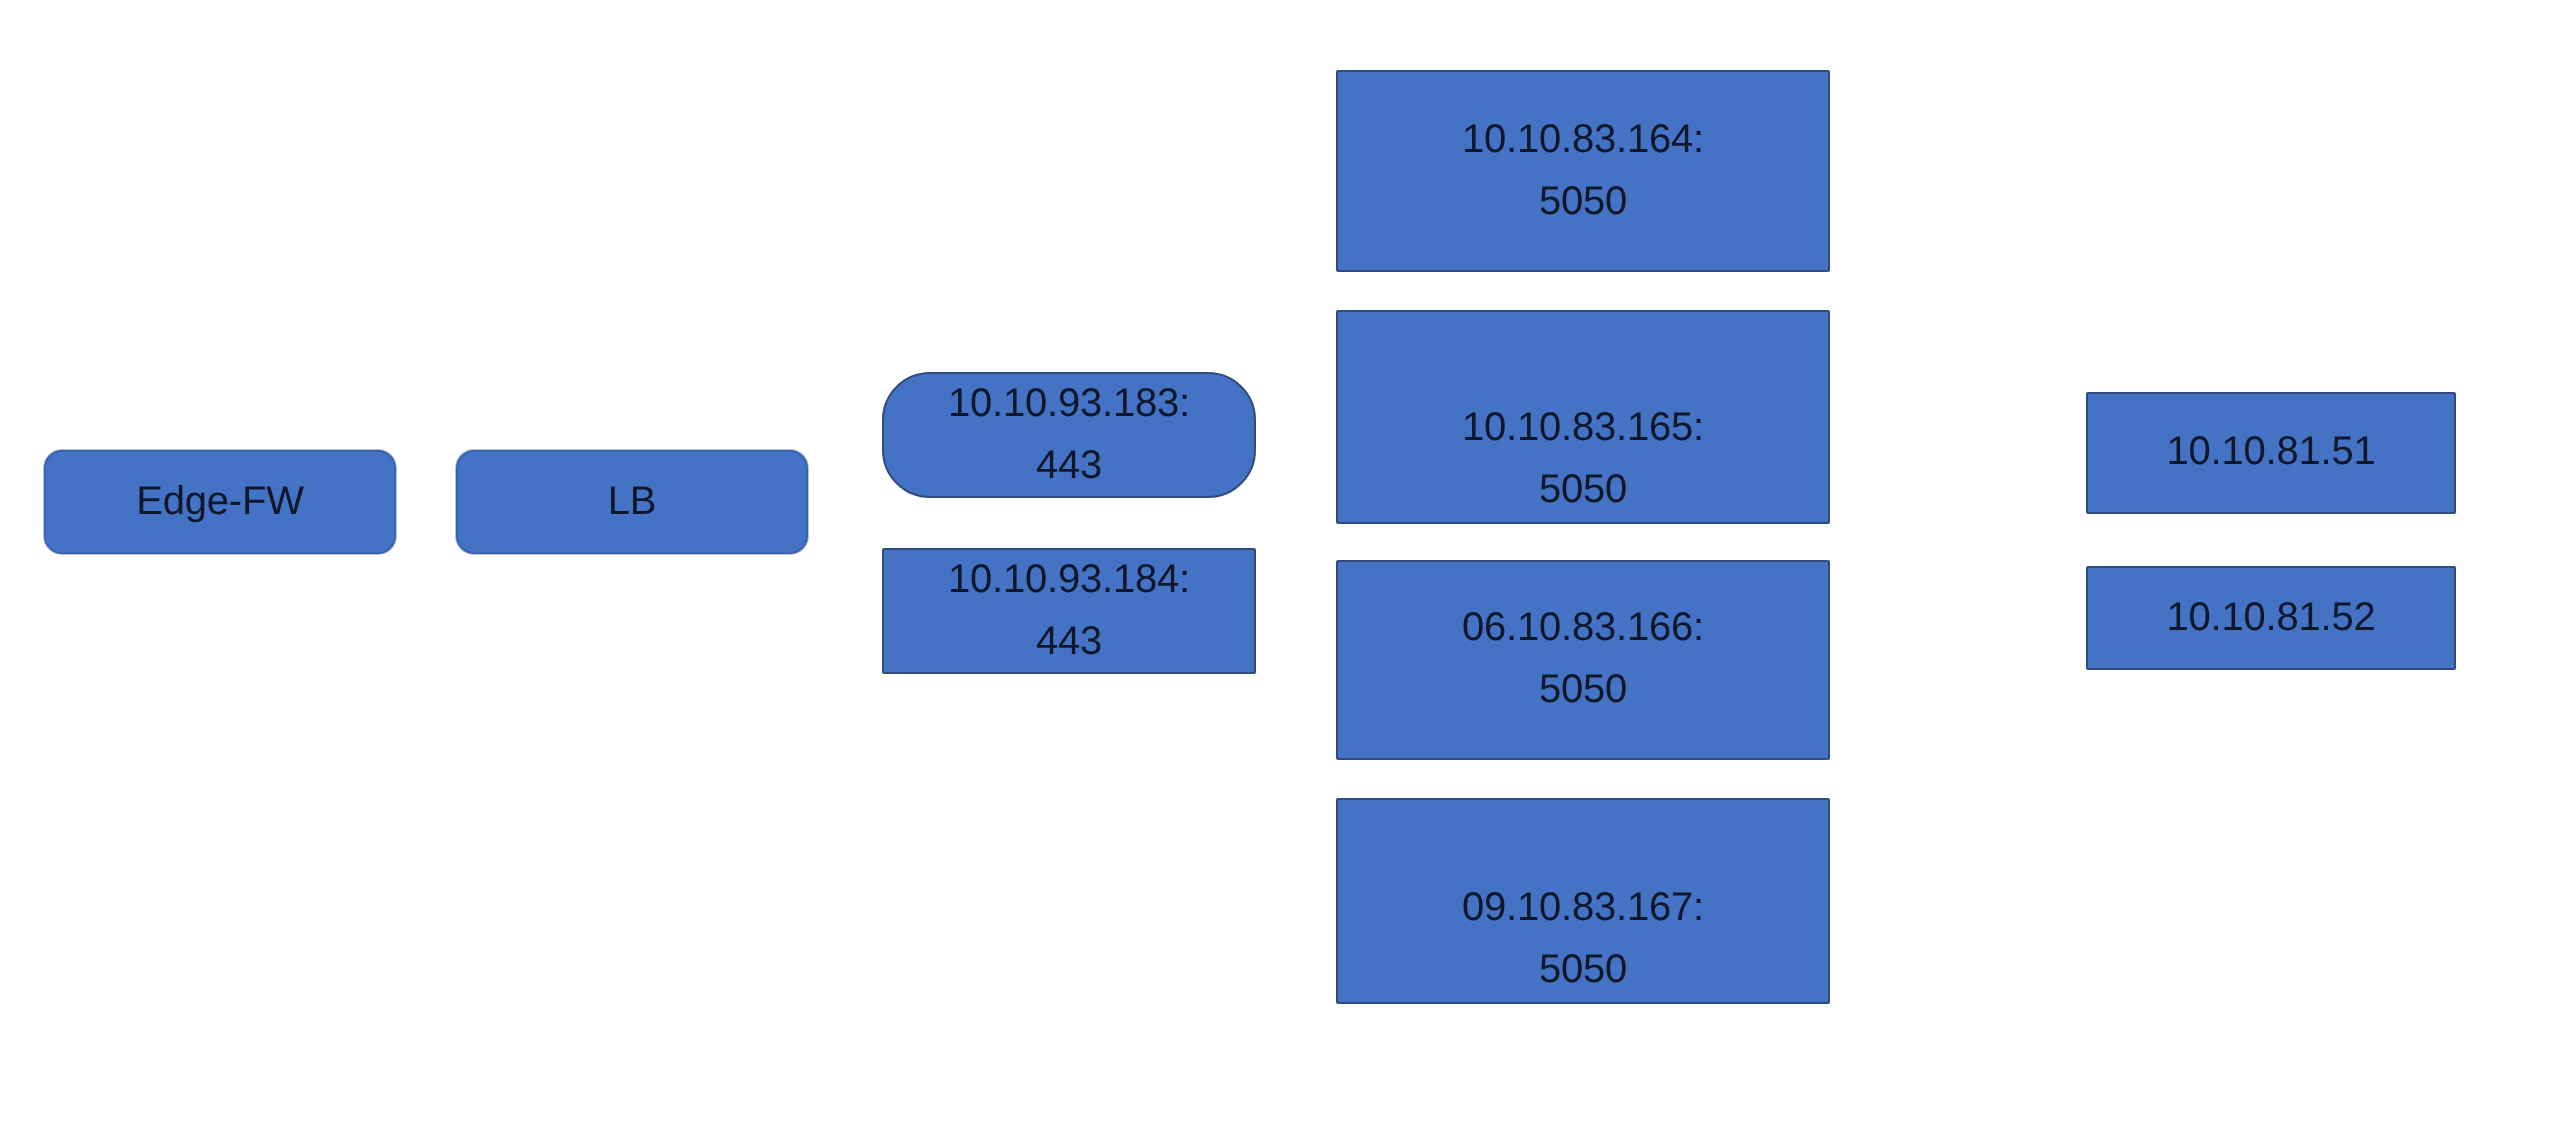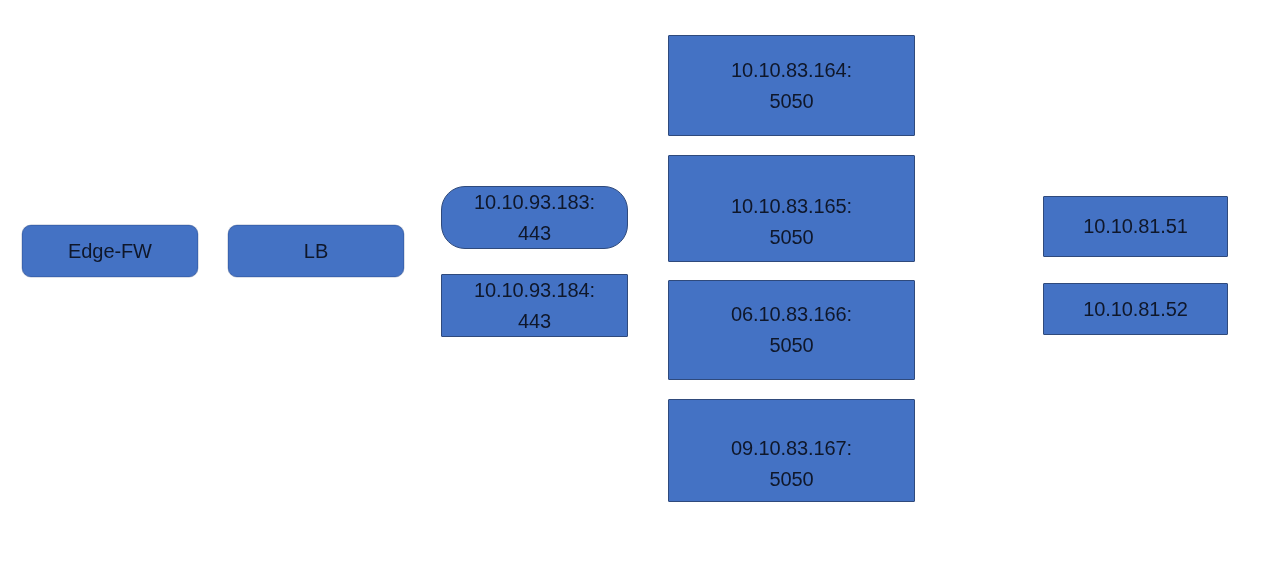--- a/index.html
+++ b/index.html
@@ -42,21 +42,21 @@
     margin-left: 13px;
   }
   
   .node.square {
     background: #4472C4;
     border: 1px solid #2F4A7C;
     border-radius: 1px;
   }
   
   .node.text-top {
-    align-items: center;
+    align-items: flex-end;
     padding-top: 26px;
   }
   .node-label {
     display: block;
     width: 100%;
   }
 </style>
 </head>
 <body>
 

